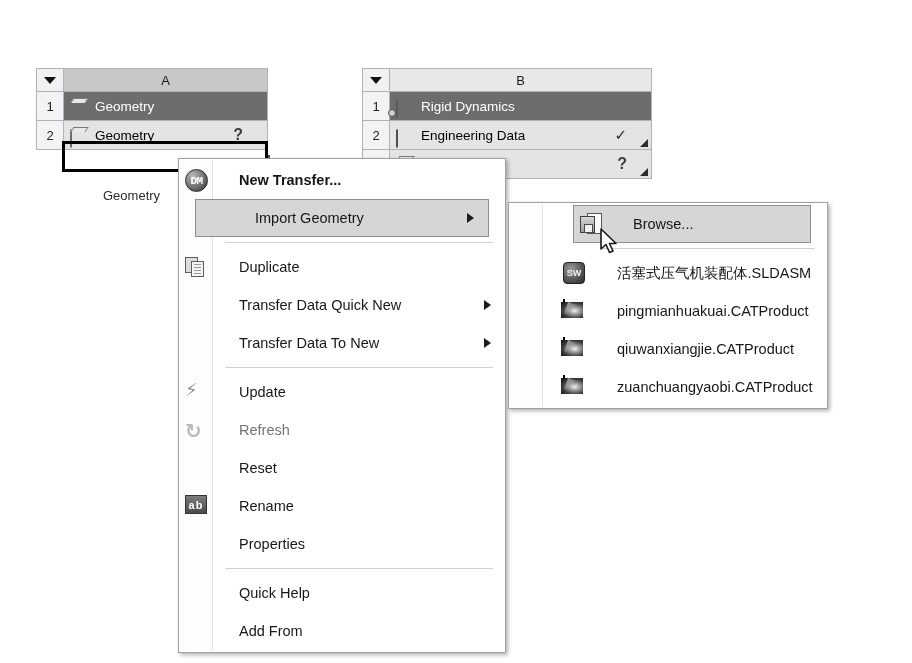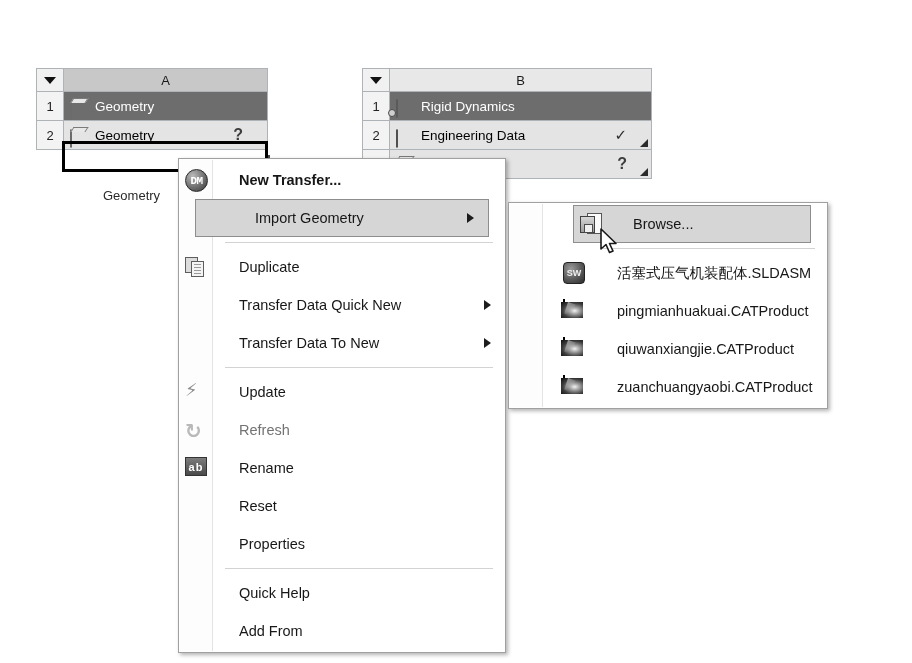--- a/index.html
+++ b/index.html
@@ -421,27 +421,27 @@
     <div class="menu-sep"></div>
     <div class="menu-item">
       <span class="mi-icon"><span class="icon-bolt"></span></span>
       <span class="mi-label">Update</span>
     </div>
     <div class="menu-item disabled">
       <span class="mi-icon"><span class="icon-refresh"></span></span>
       <span class="mi-label">Refresh</span>
     </div>
     <div class="menu-item">
+      <span class="mi-label">Reset</span>
+    </div>
+    <div class="menu-item">
       <span class="mi-icon">
         <span class="icon-rename">ab</span>
       </span>
       <span class="mi-label">Rename</span>
-    </div>
-    <div class="menu-item">
-      <span class="mi-label">Reset</span>
     </div>
     <div class="menu-item">
       <span class="mi-label">Properties</span>
     </div>
     <div class="menu-sep"></div>
     <div class="menu-item">
       <span class="mi-label">Quick Help</span>
     </div>
     <div class="menu-item">
       <span class="mi-label">Add From</span>

